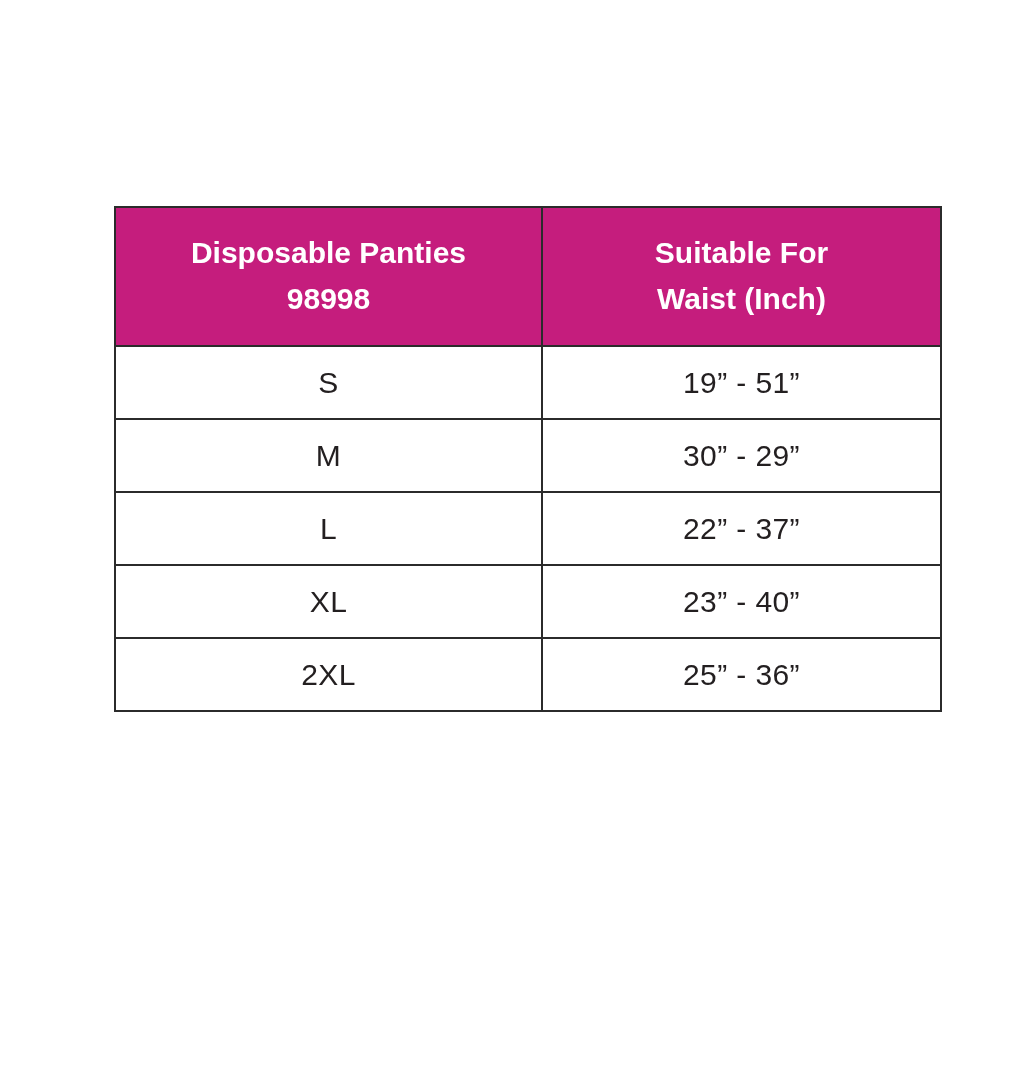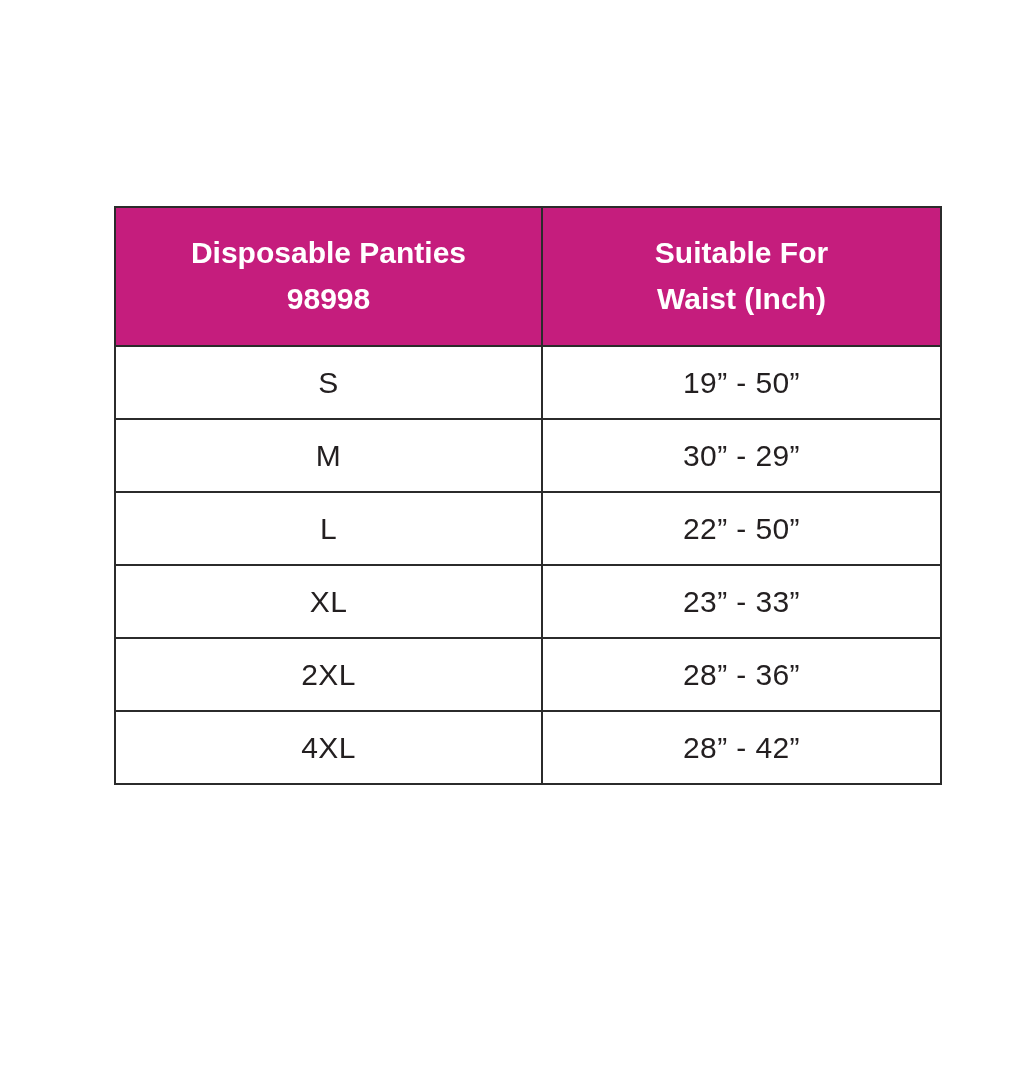--- a/index.html
+++ b/index.html
@@ -81,38 +81,34 @@
           </th>
           <th>
             <span class="th-line">Suitable For</span>
             <span class="th-line">Waist (Inch)</span>
           </th>
         </tr>
       </thead>
       <tbody>
         <tr>
           <td>S</td>
-          <td>19” - 50”</td>
+          <td>19” - 51”</td>
         </tr>
         <tr>
           <td>M</td>
           <td>30” - 29”</td>
         </tr>
         <tr>
           <td>L</td>
-          <td>22” - 50”</td>
+          <td>22” - 37”</td>
         </tr>
         <tr>
           <td>XL</td>
-          <td>23” - 33”</td>
+          <td>23” - 40”</td>
         </tr>
         <tr>
           <td>2XL</td>
-          <td>28” - 36”</td>
-        </tr>
-        <tr>
-          <td>4XL</td>
-          <td>28” - 42”</td>
+          <td>25” - 36”</td>
         </tr>
       </tbody>
     </table>
   </div>
 </div>
 
 </body></html>

